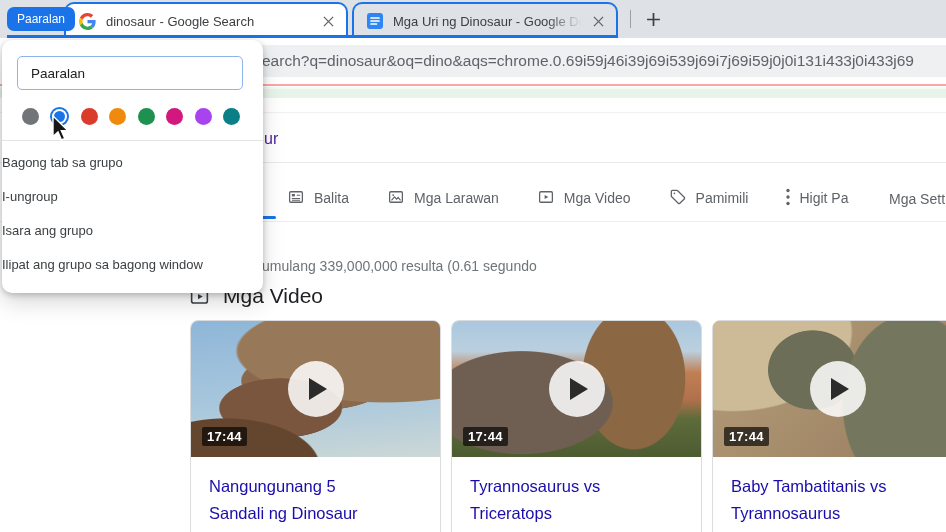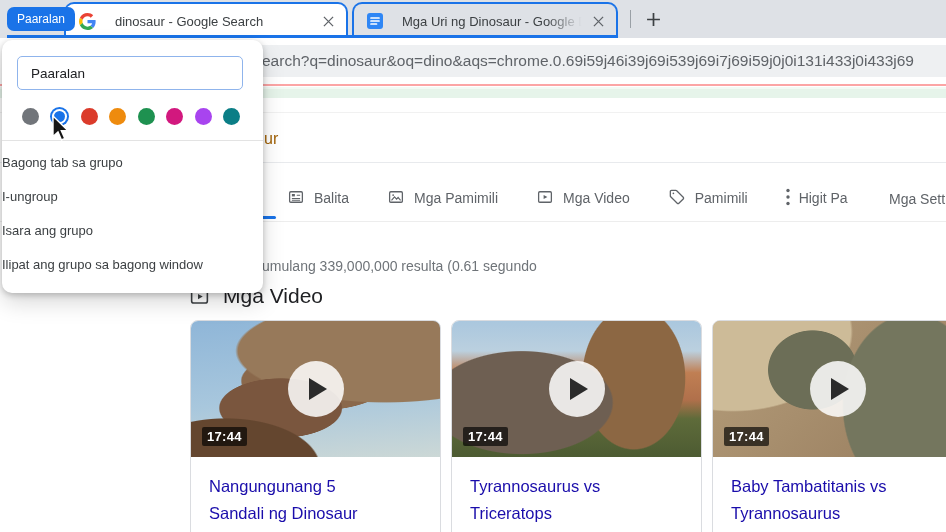--- a/index.html
+++ b/index.html
@@ -8,38 +8,38 @@
 
   
   .tabstrip{position:absolute;left:0;top:0;right:0;height:38px;background:#DEE1E6}
   .group-chip{position:absolute;left:7px;top:7px;height:24px;line-height:24px;padding:0 10px;
               border-radius:7px;background:#1A73E8;color:#fff;font-size:12px;z-index:4}
   .tab{position:absolute;top:2px;height:36px;border:2px solid #1A73E8;border-bottom:none;
        border-radius:10px 10px 0 0;display:flex;align-items:center;box-sizing:border-box;z-index:2}
   .tab.active{left:64px;width:284px;background:#fff}
   .tab.inactive{left:352px;width:266px;background:#DEE1E6}
   .tab .favicon{margin-left:13px;flex:0 0 auto;display:flex}
-  .tab .ttl{font-size:13px;color:#3C4043;white-space:nowrap;overflow:hidden;flex:1;margin-left:19px;position:relative}
+  .tab .ttl{font-size:13px;color:#3C4043;white-space:nowrap;overflow:hidden;flex:1;margin-left:10px;position:relative}
   .tab .fade{position:absolute;right:28px;top:6px;width:42px;height:22px;
              background:linear-gradient(90deg,rgba(222,225,230,0),#DEE1E6 85%);z-index:1}
   .tab-close{margin:0 9px 0 6px;width:18px;height:18px;display:flex;align-items:center;justify-content:center;border-radius:50%}
   .tab-sep{position:absolute;left:630px;top:10px;width:1px;height:18px;background:#9AA0A6}
   .newtab{position:absolute;left:640px;top:6px;width:26px;height:26px;display:flex;align-items:center;justify-content:center;border-radius:50%}
   .group-line{position:absolute;left:7px;top:34.5px;width:611px;height:3.5px;background:#1A73E8;
               border-radius:0 4px 4px 0;z-index:3}
 
   
   .toolbar{position:absolute;left:0;top:38px;right:0;height:46px;background:#fff;border-bottom:2px solid #fca5a5}
   .omnibox{position:absolute;left:190px;top:7px;width:770px;height:32px;border-radius:16px;background:#EEF0F2;overflow:hidden}
   .url{position:absolute;left:72px;top:0;line-height:32px;font-size:15.5px;color:#5F6368;white-space:nowrap}
   .greenbar{position:absolute;left:0;top:87px;right:0;height:9px;background:#E6F4EA;border-top:2px solid #F2FAF4}
   .hair{position:absolute;left:0;top:112px;right:0;height:1px;background:#F1F1F1}
 
   
-  .query-frag{position:absolute;left:264px;top:130px;font-size:16px;color:#a16207}
+  .query-frag{position:absolute;left:264px;top:130px;font-size:16px;color:#4c1d95}
   .div1{position:absolute;left:0;top:162px;right:0;height:1px;background:#E8EAED}
   .serp-tabs{position:absolute;left:287px;top:188px;display:flex;gap:38px;font-size:14px;color:#5F6368}
   .serp-tab{display:flex;align-items:flex-end;gap:9px;white-space:nowrap}
   .settings{position:absolute;left:889px;top:191px;font-size:14px;color:#5F6368;white-space:nowrap}
   .active-underline{position:absolute;left:238px;top:216px;width:38px;height:3px;background:#1A73E8;border-radius:2px}
   .div2{position:absolute;left:0;top:221px;right:0;height:1px;background:#EDEDED}
   .stats{position:absolute;left:262px;top:258px;font-size:14px;color:#6F7479}
   .vid-header{position:absolute;left:189px;top:284px;display:flex;align-items:center;gap:13px}
   .vid-header .txt{font-size:21px;color:#202124}
 
@@ -153,21 +153,21 @@
           <path d="M13 9.6h4.5M6.5 14h11M6.5 16.3h11" stroke-width="1.4"></path>
       </svg>
       <span>Balita</span>
     </div>
     <div class="serp-tab">
       <svg width="18" height="18" viewBox="0 0 24 24" fill="none" stroke="#5F6368" stroke-width="1.7">
         <rect x="3.5" y="5" width="17" height="14" rx="1.5"></rect>
           <circle cx="8.2" cy="9.4" r="1.2" fill="#5F6368" stroke="none"></circle>
           <path d="M6 16.5l4-4.6 2.8 3 2-2.3 3.3 3.9" stroke-width="1.5"></path>
       </svg>
-      <span>Mga Pamimili</span>
+      <span>Mga Larawan</span>
     </div>
     <div class="serp-tab">
       <svg width="18" height="18" viewBox="0 0 24 24" fill="none" stroke="#5F6368" stroke-width="1.7">
         <rect x="3.5" y="5" width="17" height="14" rx="1.5"></rect>
           <path d="M10.2 9.2l5 2.8-5 2.8z" fill="#5F6368" stroke="none"></path>
       </svg>
       <span>Mga Video</span>
     </div>
     <div class="serp-tab">
       <svg width="18" height="18" viewBox="0 0 24 24" fill="none" stroke="#5F6368" stroke-width="1.7">

